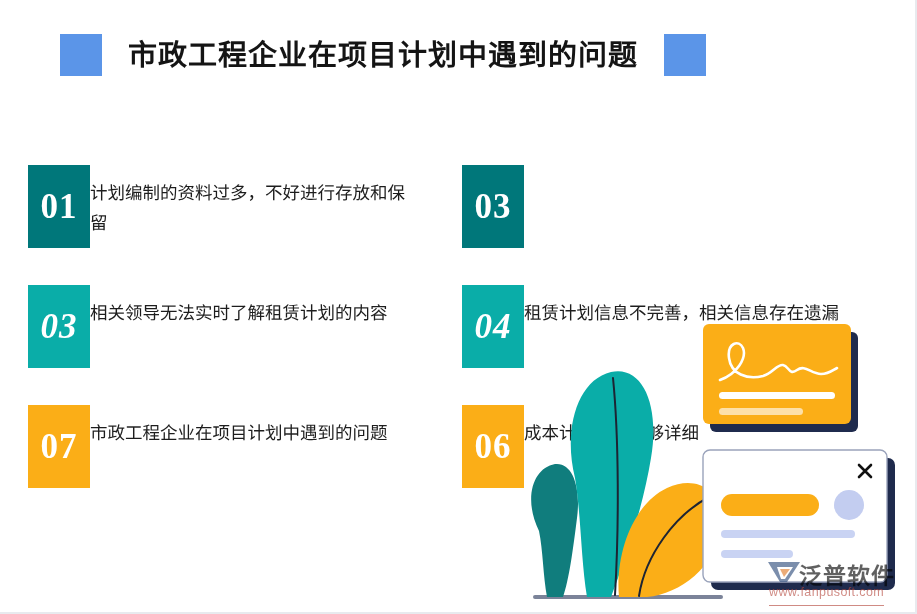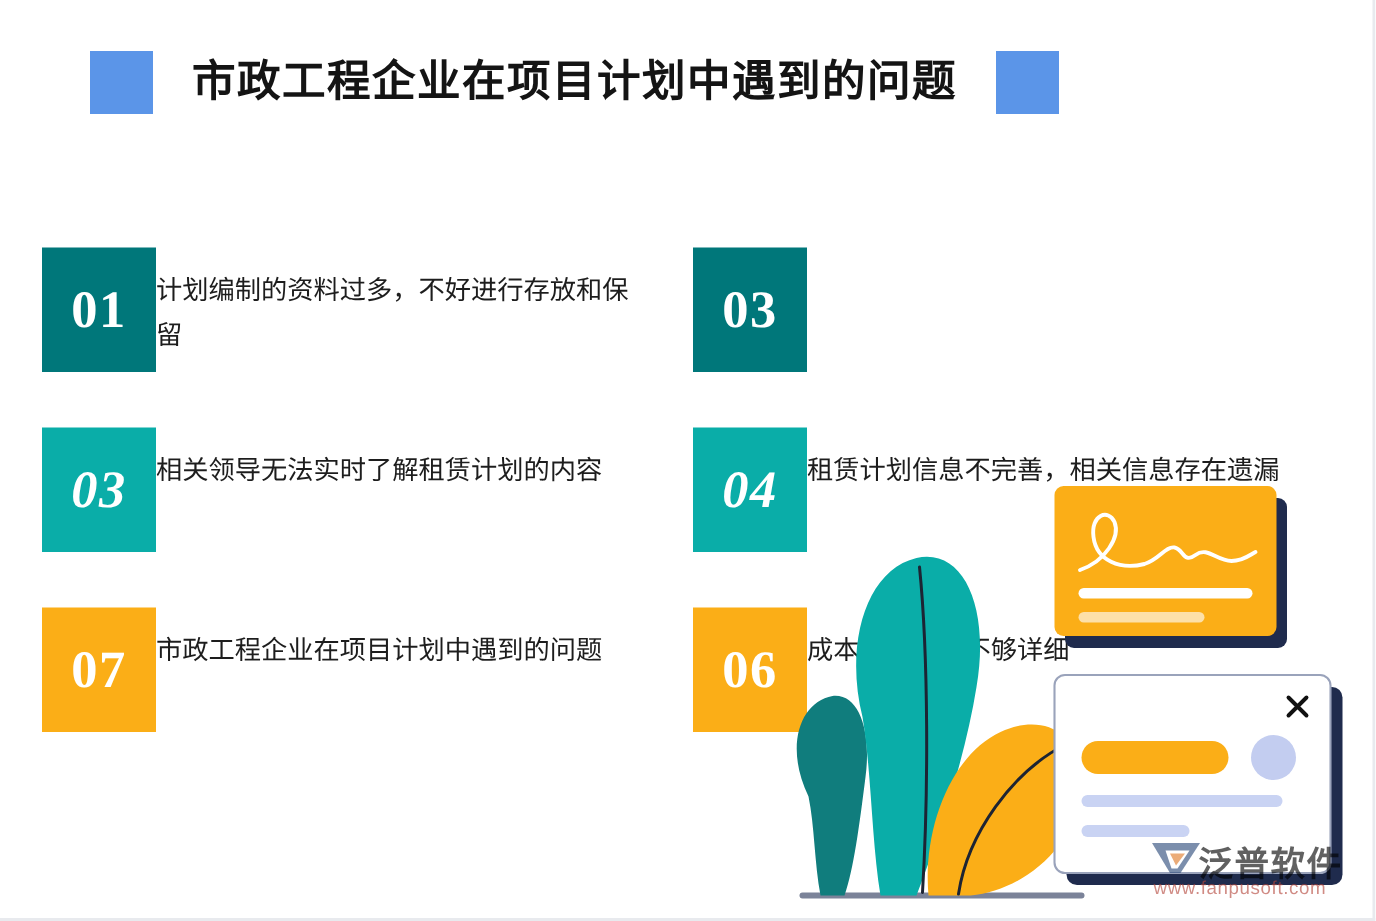--- a/index.html
+++ b/index.html
@@ -60,21 +60,21 @@
     align-items: flex-start;
     height: 120px;
   }
   .cell {
     display: flex;
     align-items: flex-start;
     width: 434px;
     box-sizing: border-box;
   }
   .badge {
-    width: 76px;
+    width: 62px;
     height: 83px;
     flex: 0 0 auto;
     display: flex;
     align-items: center;
     justify-content: center;
     color: #ffffff;
     font-family: "Liberation Serif", "DejaVu Serif", serif;
     font-size: 35px;
     font-weight: bold;
     letter-spacing: 1px;
@@ -122,21 +122,21 @@
   }
   .wm-url {
     position: absolute;
     left: 2px;
     top: 29px;
     font-size: 12.5px;
     color: #b4453a;
     letter-spacing: 0.4px;
     white-space: nowrap;
     border-bottom: 1px solid #b4453a;
-    padding-bottom: 13px;
+    padding-bottom: 6px;
   }
   .wm-mark {
     position: absolute;
     left: 0;
     top: 2px;
     width: 34px;
     height: 26px;
   }
 </style>
 </head>

